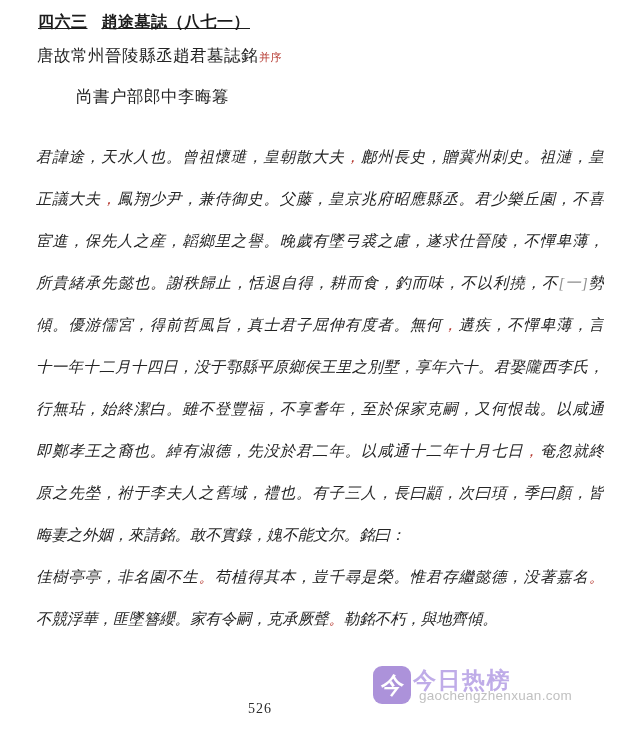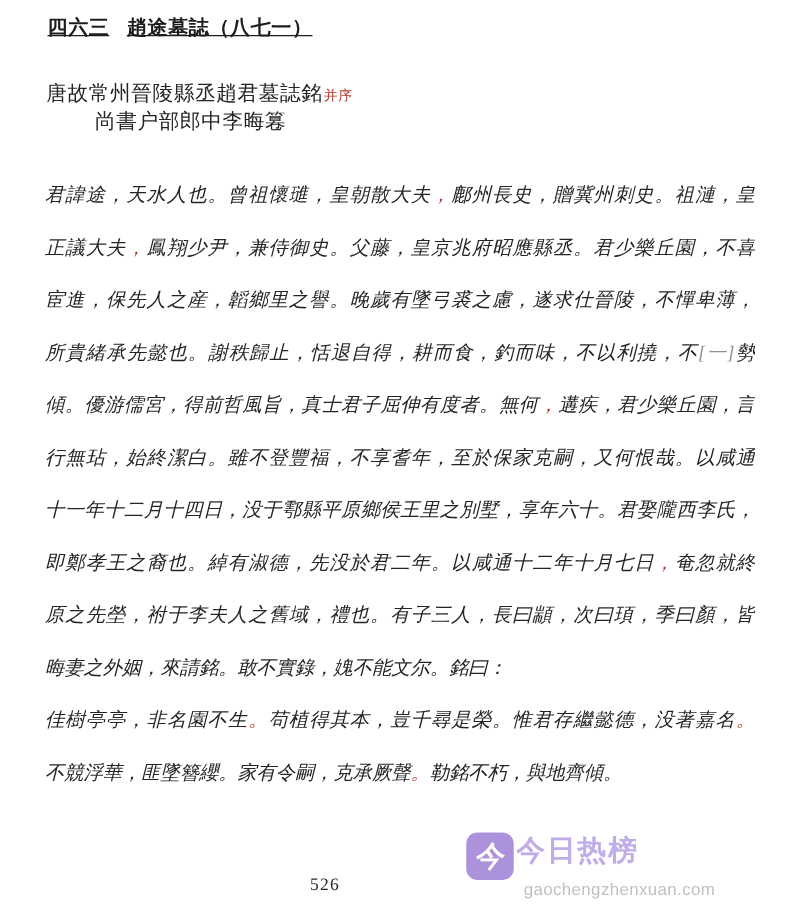--- a/index.html
+++ b/index.html
@@ -7,21 +7,21 @@
     width:640px;height:738px;position:relative;background:#ffffff;
     font-family:"Liberation Serif","DejaVu Serif",serif;
     color:#242424;overflow:hidden;
   }
   .sec-title{
     position:absolute;left:38px;top:12px;
     font-size:16px;font-weight:700;letter-spacing:.5px;white-space:nowrap;color:#1c1c1c;text-decoration:underline;
   }
   .sec-title .num{margin-right:14px;}
   .ep-title{
-    position:absolute;left:37px;top:64px;
+    position:absolute;left:37px;top:45px;
     font-size:16.5px;letter-spacing:.5px;white-space:nowrap;color:#242424;
   }
   .ep-title .annot{font-size:11px;color:#b5382f;margin-left:1px;}
   .author{
     position:absolute;left:76px;top:86px;
     font-size:16.5px;letter-spacing:.5px;white-space:nowrap;color:#242424;
   }
   .body-block{
     position:absolute;left:36px;top:136px;width:568px;
     font-size:15.4px;color:#242424;
@@ -49,21 +49,21 @@
     transform:skewX(-8deg);line-height:1;
     font-family:"Liberation Sans","DejaVu Sans",sans-serif;
   }
   .wm-brand{
     position:absolute;left:413px;top:665px;z-index:5;
     font-size:23px;font-weight:700;letter-spacing:1.5px;
     color:rgba(170,144,224,0.75);white-space:nowrap;
     font-family:"Liberation Sans","DejaVu Sans",sans-serif;
   }
   .wm-domain{
-    position:absolute;left:419px;top:704px;z-index:5;
+    position:absolute;left:419px;top:688px;z-index:5;
     font-size:13.5px;color:rgba(185,185,185,0.9);white-space:nowrap;
     font-family:"Liberation Sans","DejaVu Sans",sans-serif;letter-spacing:.3px;
   }
 </style>
 </head>
 <body>
 
 <div>
 
   <div class="sec-title">
@@ -74,23 +74,23 @@
     <span>唐故常州晉陵縣丞趙君墓誌銘</span><span class="annot">并序</span>
   </div>
 
   <div class="author">尚書户部郎中李晦篹</div>
 
   <div class="body-block">
       <div class="line just"><span>君諱途，天水人也。曾祖懷璡，皇朝散大夫</span><span class="red">，</span><span>鄜州長史，贈冀州刺史。祖漣，皇</span></div>
       <div class="line just"><span>正議大夫</span><span class="red">，</span><span>鳳翔少尹，兼侍御史。父藤，皇京兆府昭應縣丞。君少樂丘園，不喜</span></div>
       <div class="line just"><span>宦進，保先人之産，韜鄉里之譽。晚歲有墜弓裘之慮，遂求仕晉陵，不憚卑薄，</span></div>
       <div class="line just"><span>所貴緒承先懿也。謝秩歸止，恬退自得，耕而食，釣而味，不以利撓，不</span><span class="gray">[一]</span><span>勢</span></div>
-      <div class="line just"><span>傾。優游儒宮，得前哲風旨，真士君子屈伸有度者。無何</span><span class="red">，</span><span>遘疾，君少樂丘園，言</span></div>
+      <div class="line just"><span>傾。優游儒宮，得前哲風旨，真士君子屈伸有度者。無何</span><span class="red">，</span><span>遘疾，不憚卑薄，言</span></div>
+      <div class="line just"><span>十一年十二月十四日，没于鄠縣平原鄉侯王里之別墅，享年六十。君娶隴西李氏，</span></div>
       <div class="line just"><span>行無玷，始終潔白。雖不登豐福，不享耆年，至於保家克嗣，又何恨哉。以咸通</span></div>
-      <div class="line just"><span>十一年十二月十四日，没于鄠縣平原鄉侯王里之別墅，享年六十。君娶隴西李氏，</span></div>
       <div class="line just"><span>即鄭孝王之裔也。綽有淑德，先没於君二年。以咸通十二年十月七日</span><span class="red">，</span><span>奄忽就終</span></div>
       <div class="line just"><span>原之先塋，祔于李夫人之舊域，禮也。有子三人，長曰顓，次曰頊，季曰顏，皆</span></div>
       <div class="line"><span>晦妻之外姻，來請銘。敢不實錄，媿不能文尔。銘曰：</span></div>
       <div class="line just"><span>佳樹亭亭，非名園不生</span><span class="red">。</span><span>苟植得其本，豈千尋是榮。惟君存繼懿德，没著嘉名</span><span class="red">。</span></div>
       <div class="line"><span>不競浮華，匪墜簪纓。家有令嗣，克承厥聲</span><span class="red">。</span><span>勒銘不朽，與地齊傾。</span></div>
     </div>
 
   <div class="pagenum">526</div>
 
   <div class="wm-icon">

